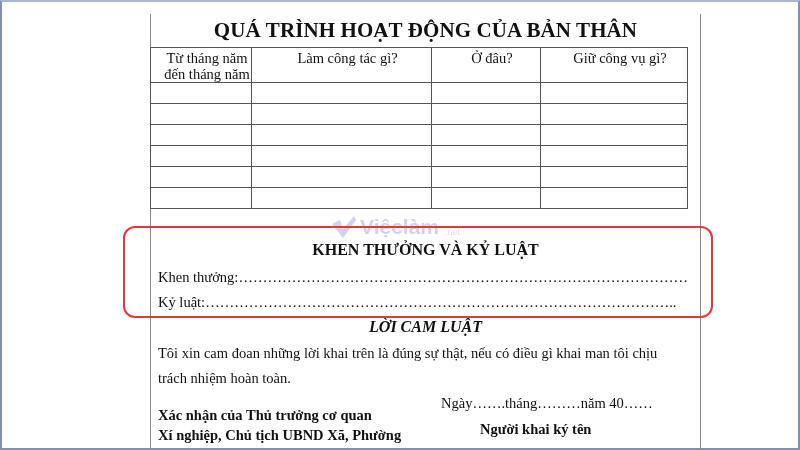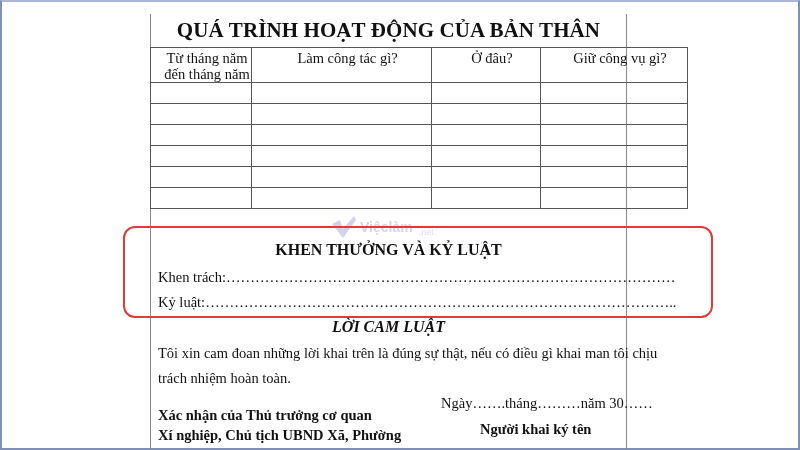--- a/index.html
+++ b/index.html
@@ -4,21 +4,21 @@
   <style>
     * { box-sizing: border-box; margin: 0; padding: 0; }
     html, body { width: 800px; height: 450px; overflow: hidden; background: #ffffff; }
     body { position: relative; font-family: "Liberation Serif", "DejaVu Serif", serif; color: #111; }
     .frame {
       position: absolute; left: 0; top: 0; width: 800px; height: 450px;
       border: 2px solid #7f8fb5;
       border-top-color: #a9b6d6;
     }
     .doc {
-      position: absolute; left: 150px; top: 14px; width: 477px; height: 436px;
+      position: absolute; left: 150px; top: 14px; width: 551px; height: 436px;
       border-left: 1.5px solid #8a8a8a;
       border-right: 1.5px solid #8a8a8a;
     }
     .title {
       position: absolute; left: 0; top: 0; width: 100%; height: 33px;
       text-align: center; font-weight: bold; font-size: 21px; line-height: 28px;
       padding-top: 2px; letter-spacing: 0.1px;
     }
     table.hist {
       position: absolute; left: -1px; top: 33px; width: 537px;
@@ -32,21 +32,21 @@
     table.hist td { height: 21px; }
     .sec2 {
       position: absolute; left: -1px; top: 194px; width: 537px; height: 1px;
       border-top: 1px solid #555;
     }
     .watermark {
       position: absolute; left: 181px; top: 198px; width: 160px; height: 26px;
       display: flex; align-items: flex-end; opacity: 0.35;
     }
     .watermark .wm-check { width: 24px; height: 22px; }
-    .watermark .wm-text { font-family: "Liberation Sans", sans-serif; font-weight: bold; font-size: 14px; color: #7b86c7; margin-left: 4px; line-height: 22px; }
+    .watermark .wm-text { font-family: "Liberation Sans", sans-serif; font-weight: bold; font-size: 21px; color: #7b86c7; margin-left: 4px; line-height: 22px; }
     .watermark .wm-net { font-family: "Liberation Sans", sans-serif; font-size: 9px; color: #9aa2d2; margin-left: 6px; line-height: 12px; }
     .kt-title {
       position: absolute; left: 0; top: 225px; width: 100%; text-align: center;
       font-weight: bold; font-size: 16px; line-height: 22px;
     }
     .line {
       position: absolute; left: 7px; font-size: 14.5px; line-height: 18px; white-space: nowrap;
     }
     .cam-title {
       position: absolute; left: 0; top: 303px; width: 100%; text-align: center;
@@ -128,29 +128,29 @@
   <div class="watermark">
     <svg class="wm-check" viewBox="0 0 24 22">
       <polygon points="0,8 8,4 11,13 22,0 24,4 11,22" fill="#7b86c7"></polygon>
     </svg>
     <span class="wm-text">Việclàm</span>
     <span class="wm-net">.net</span>
   </div>
 
   <div class="kt-title">KHEN THƯỞNG VÀ KỶ LUẬT</div>
   <div class="line" style="top:254px;">
-    <span>Khen trách:</span><span>…………………………………………………………………………………</span>
+    <span>Khen thưởng:</span><span>…………………………………………………………………………………</span>
   </div>
   <div class="line" style="top:279px;">
     <span>Kỷ luật:</span><span>……………………………………………………………………………………..</span>
   </div>
 
   <div class="cam-title">LỜI CAM LUẬT</div>
   <div class="para" style="top:355px;">trách nhiệm hoàn toàn.</div>
   <div class="para" style="top:330px;">Tôi xin cam đoan những lời khai trên là đúng sự thật, nếu có điều gì khai man tôi chịu</div>
 
   <div class="line b" style="top:392px;">Xác nhận của Thủ trưởng cơ quan</div>
-  <div class="line" style="top:380px; left:290px;">Ngày…….tháng………năm 30……</div>
+  <div class="line" style="top:380px; left:290px;">Ngày…….tháng………năm 40……</div>
   <div class="line b" style="top:412px;">Xí nghiệp, Chủ tịch UBND Xã, Phường</div>
   <div class="line b" style="top:406px; left:329px;">Người khai ký tên</div>
 </div>
 
 <div class="red-box"></div>
 
 </body></html>

